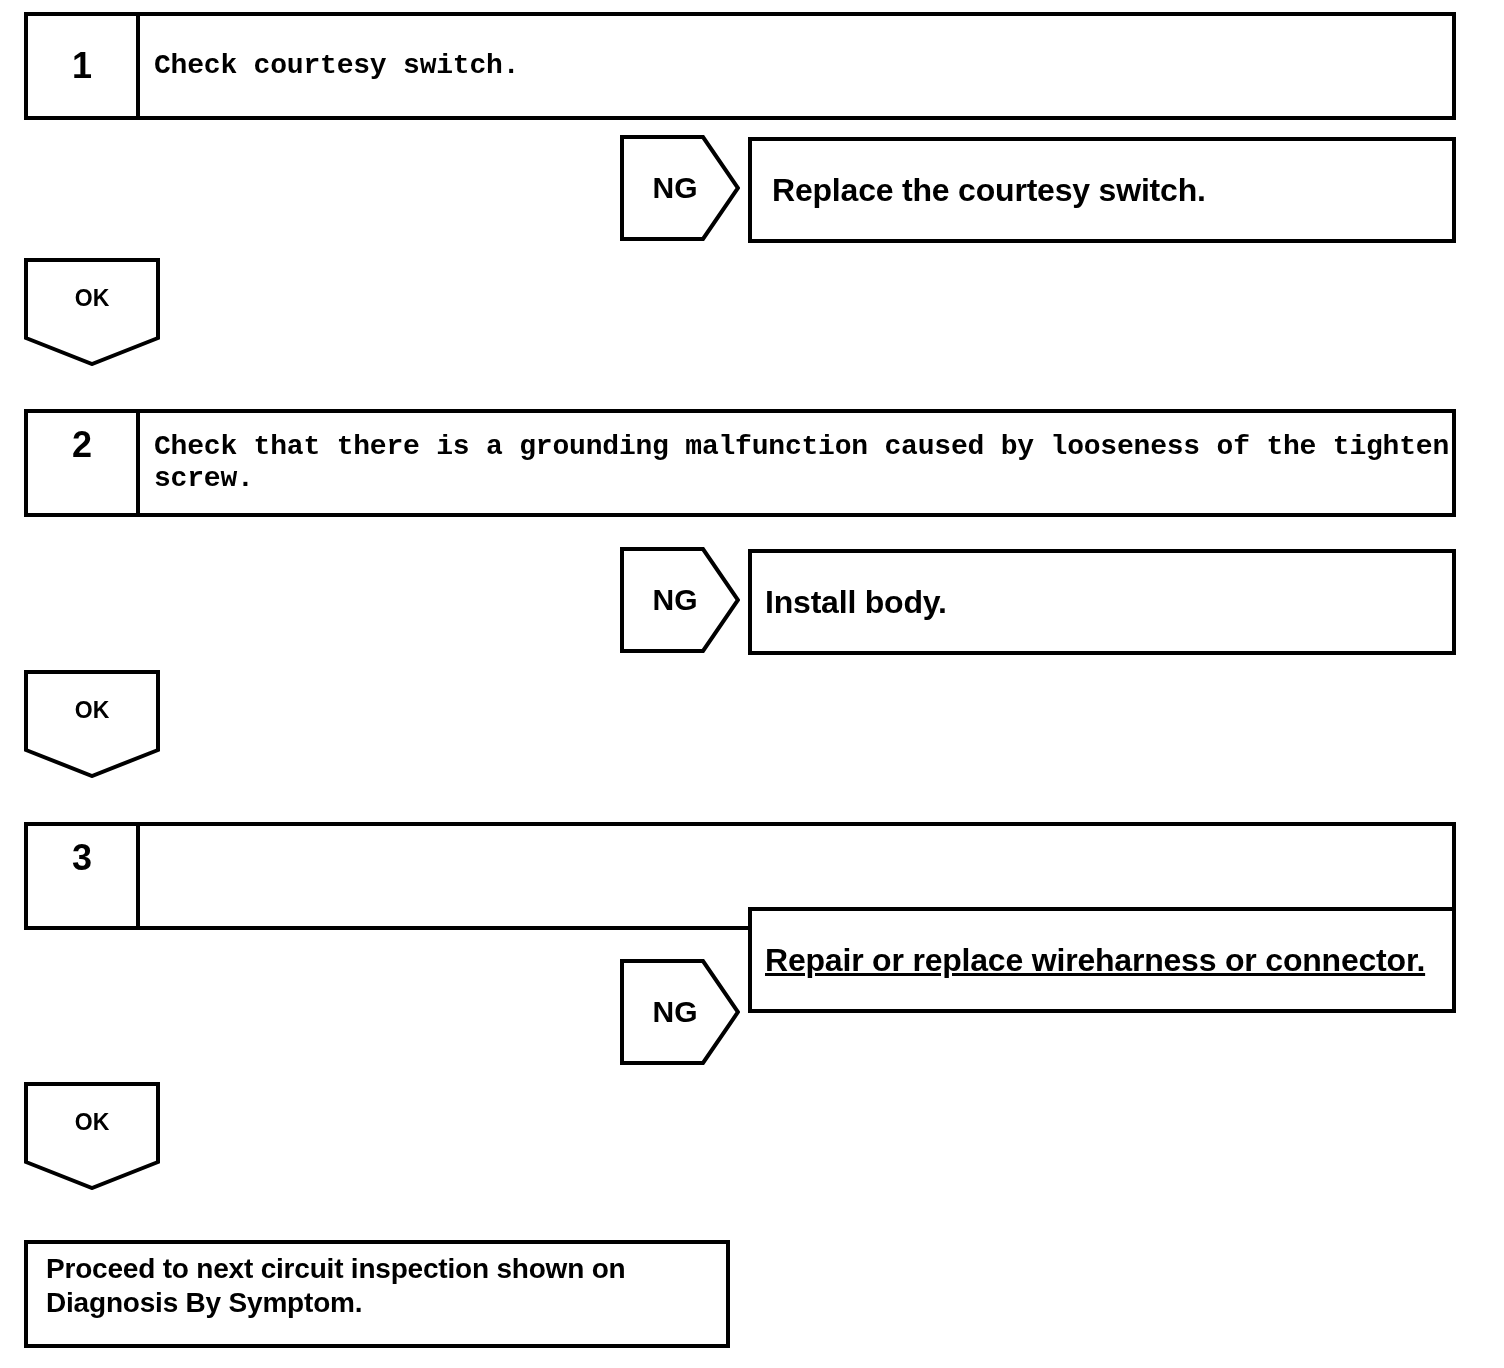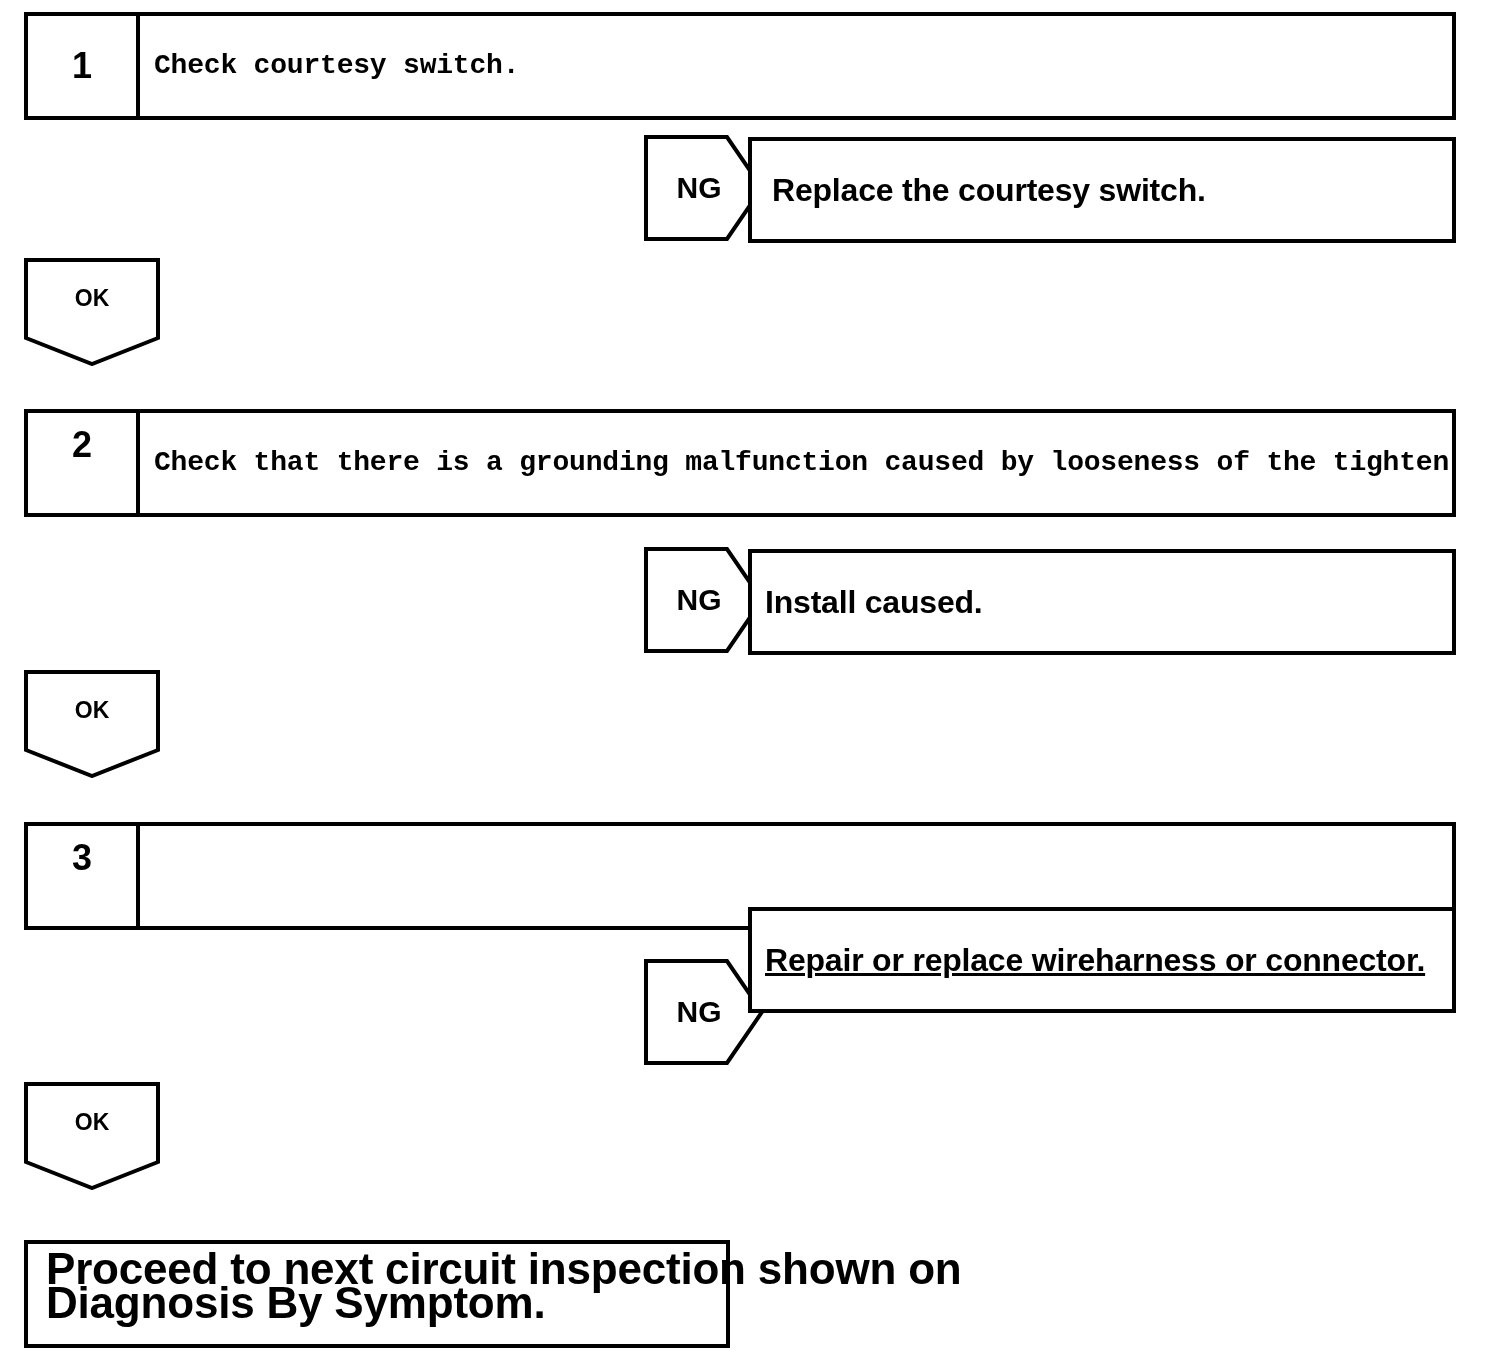--- a/index.html
+++ b/index.html
@@ -45,21 +45,21 @@
     letter-spacing: -0.2px;
     font-family: Liberation Mono, monospace;
   }
   .two-line .step-num {
     align-items: flex-start;
     padding-top: 14px;
   }
   .line { white-space: nowrap; }
   .ng-shape {
     position: absolute;
-    left: 644px;
+    left: 620px;
     width: 120px;
     height: 106px;
   }
   .ng-shape svg, .ok-shape svg { display: block; }
   .ng-label {
     position: absolute;
     left: 0; top: 0;
     width: 110px; height: 106px;
     display: flex;
     align-items: center;
@@ -101,21 +101,21 @@
   .end-box {
     position: absolute;
     left: 24px;
     top: 1240px;
     width: 706px;
     height: 108px;
     border: 4px solid #000;
     box-sizing: border-box;
     background: #fff;
     padding: 8px 8px 0 18px;
-    font-size: 44px;
+    font-size: 28px;
     line-height: 34px;
     letter-spacing: -0.2px;
   }
   .shape-poly { fill: #ffffff; stroke: #000000; stroke-width: 4; }
 </style>
 </head>
 <body>
 
 <div class="canvas">
 
@@ -141,32 +141,33 @@
     <svg width="136" height="108" viewBox="0 0 136 108">
       <polygon class="shape-poly" points="2,2 134,2 134,80 68,106 2,80"></polygon>
     </svg>
     <div class="ok-label">OK</div>
   </div>
 
   <div class="step-box two-line" style="top:409px;">
     <div class="step-num">2</div>
     <div class="step-text">
       <div class="line">Check that there is a grounding malfunction caused by looseness of the tighten</div>
+      <div class="line">screw.</div>
     </div>
   </div>
 
   <div class="ng-shape" style="top:547px;">
     <svg width="120" height="106" viewBox="0 0 120 106">
       <polygon class="shape-poly" points="2,2 83,2 118,53 83,104 2,104"></polygon>
     </svg>
     <div class="ng-label">NG</div>
   </div>
 
   <div class="result-box" style="top:549px;">
-    <div class="line">Install caused.</div>
+    <div class="line">Install body.</div>
   </div>
 
   <div class="ok-shape" style="top:670px;">
     <svg width="136" height="108" viewBox="0 0 136 108">
       <polygon class="shape-poly" points="2,2 134,2 134,80 68,106 2,80"></polygon>
     </svg>
     <div class="ok-label">OK</div>
   </div>
 
   <div class="step-box two-line" style="top:822px;">

